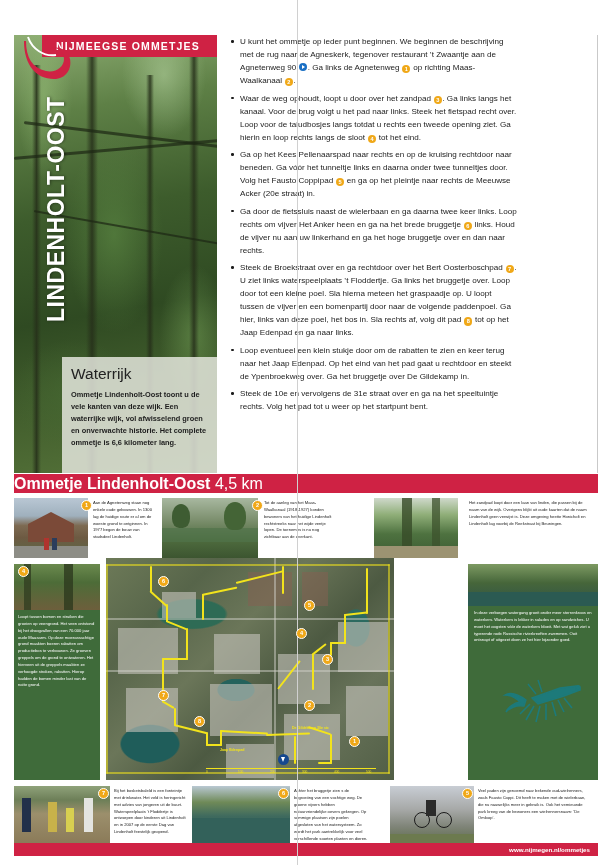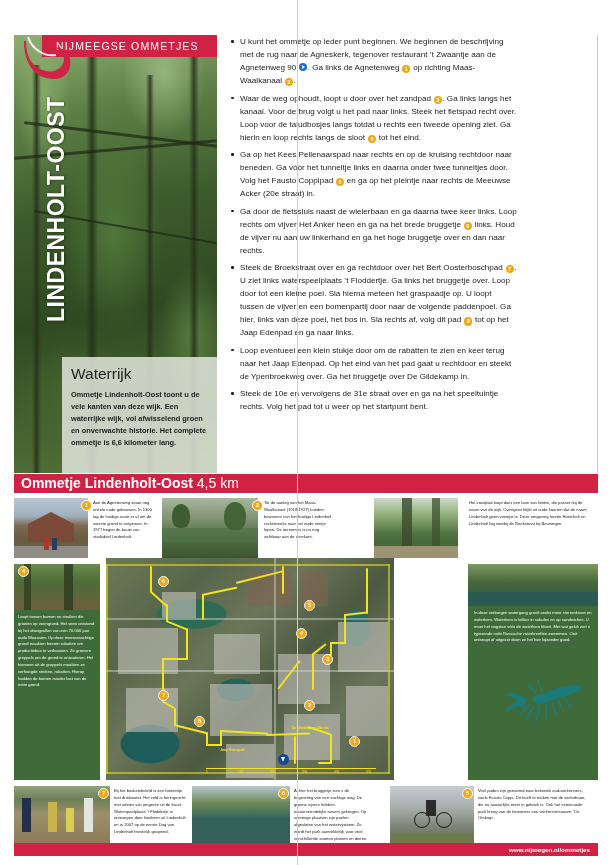--- a/index.html
+++ b/index.html
@@ -35,21 +35,21 @@
   .trunk{position:absolute;background:linear-gradient(90deg,rgba(30,40,20,.0),rgba(38,48,26,.85),rgba(30,40,20,.0));}
   .branch{position:absolute;background:rgba(28,38,20,.7);transform-origin:left center;border-radius:2px;}
 
   
   #ribbon{
     position:absolute;left:28px;top:0;width:175px;height:22px;
     background:#cf2244;
     z-index:5;
   }
   #ribbon-label{
-    color:#fff;font-size:10.5px;font-weight:normal;letter-spacing:1.15px;
+    color:#fff;font-size:10.5px;font-weight:bold;letter-spacing:1.15px;
     line-height:22px;padding-left:14px;white-space:nowrap;
   }
   #ribbon-swoosh{
     position:absolute;left:8px;top:0px;width:52px;height:52px;z-index:6;
   }
 
   
   #vertical-title{
     position:absolute;left:-78px;top:150px;width:240px;height:34px;
     transform:rotate(-90deg);
@@ -98,21 +98,21 @@
     border-left:3.4px solid #fff;border-top:2px solid transparent;border-bottom:2px solid transparent;
   }
 
   
   #map-section{position:absolute;left:14px;top:474px;width:584px;height:366px;}
 
   #map-header{
     position:absolute;left:0;top:0;width:584px;height:19px;background:#cf2244;
   }
   #map-header-text{
-    color:#fff;font-size:14px;line-height:19px;padding-left:7px;font-weight:bold;
+    color:#fff;font-size:16px;line-height:19px;padding-left:0;font-weight:bold;
   }
   #map-header-text .km{font-weight:normal;}
 
   .photo{
     position:absolute;overflow:hidden;background:#9aa58c;
   }
   .cap{
     position:absolute;font-size:4.15px;line-height:1.65;color:#1a1a1a;
   }
   .cap.white{color:#ffffff;}

